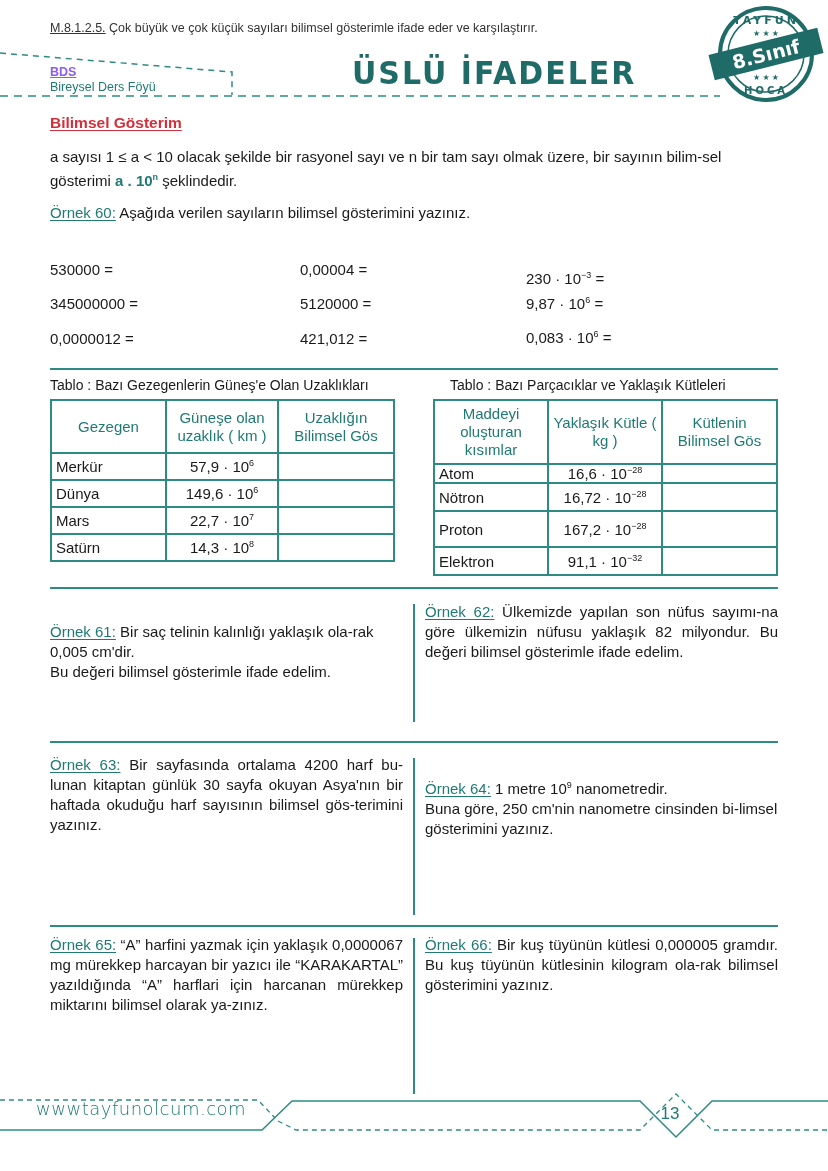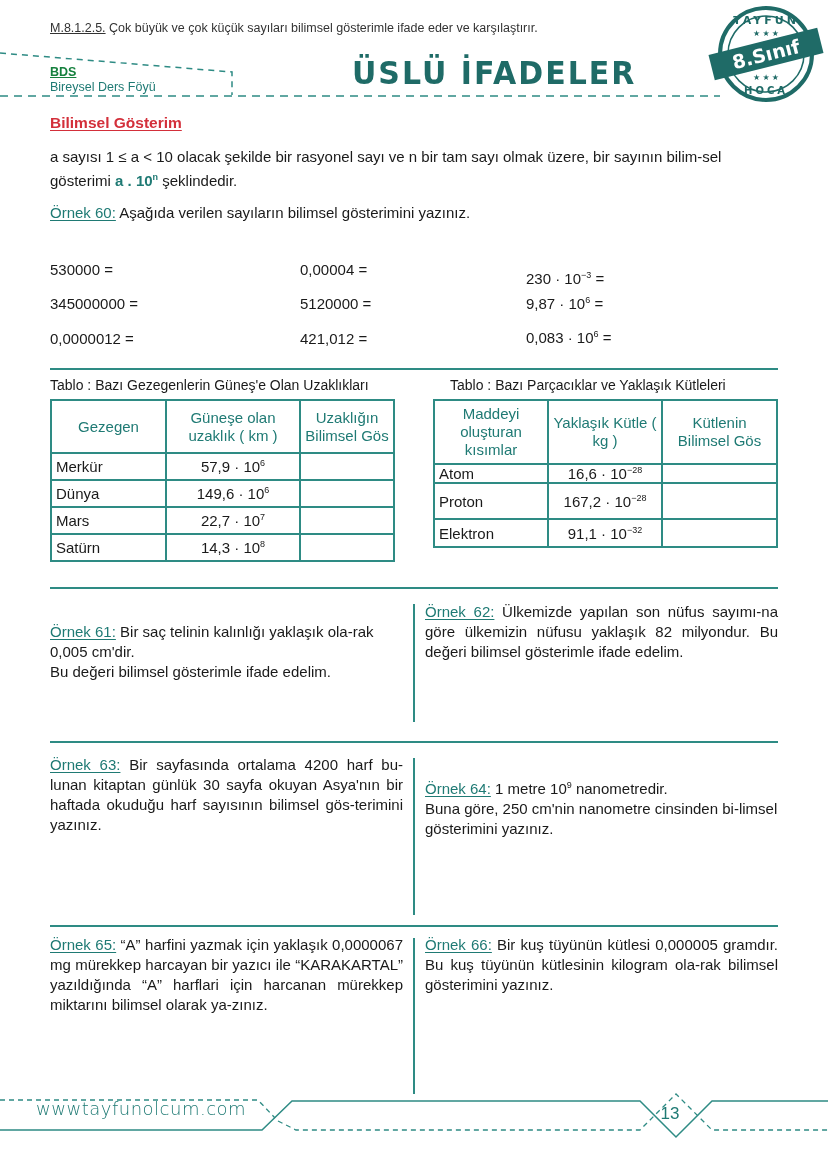--- a/index.html
+++ b/index.html
@@ -4,21 +4,21 @@
 <style>
   * { box-sizing: border-box; margin: 0; padding: 0; }
   html, body { width: 828px; height: 1171px; background: #ffffff; overflow: hidden; }
   body { position: relative; font-family: "Liberation Sans", sans-serif; color: #1a1a1a; }
   .abs { position: absolute; }
   .ex-label { color: #1f7a74; text-decoration: underline; text-underline-offset: 2px; }
 
   
   #objective { left: 50px; top: 21px; font-size: 12.5px; color: #333; }
   #objective .code { text-decoration: underline; }
-  #bds { left: 50px; top: 65px; font-size: 12.5px; font-weight: bold; color: #15803d; text-decoration: underline; }
+  #bds { left: 50px; top: 65px; font-size: 12.5px; font-weight: bold; color: #8b5cf6; text-decoration: underline; }
   #bds-sub { left: 50px; top: 80px; font-size: 12.5px; color: #1f7a74; }
   #title { left: 352px; top: 55px; font-size: 30px; font-weight: bold; letter-spacing: 2px; color: #1f6b67;
            font-family: "DejaVu Sans", sans-serif; transform: scaleY(1.05); }
   #stamp { left: 708px; top: 4px; width: 116px; height: 100px; }
 
   
   #section-title { left: 50px; top: 114px; font-size: 15.5px; font-weight: bold; color: #d32f3a; text-decoration: underline; text-underline-offset: 2px; }
   .para { font-size: 15px; line-height: 21px; }
   #definition { left: 50px; top: 146px; width: 730px; }
   #definition b { color: #1f7a74; }
@@ -95,21 +95,21 @@
 <div class="num" style="left:300px;top:330px;"><span>421,012 =</span></div>
 <div class="num" style="left:526px;top:329px;"><span>0,083 · 10</span><sup>6</sup><span> =</span></div>
 
 <hr class="sep" style="top:368px;">
 
 <div class="abs caption" style="left:50px;top:377px;">Tablo : Bazı Gezegenlerin Güneş'e Olan Uzaklıkları</div>
 <table class="dt" style="left:50px;top:399px;width:345px;">
   <tbody>
       <tr style="height:53px;">
     <th style="width:115px;">Gezegen</th>
-    <th style="width:134px;">Güneşe olan uzaklık ( km )</th>
+    <th style="width:112px;">Güneşe olan uzaklık ( km )</th>
     <th>Uzaklığın Bilimsel Gös</th>
   </tr>
   <tr style="height:27px;">
     <td>Merkür</td>
     <td class="c"><span>57,9 · 10</span><sup>6</sup></td>
     <td></td>
   </tr>
   <tr style="height:27px;">
     <td>Dünya</td>
     <td class="c"><span>149,6 · 10</span><sup>6</sup></td>
@@ -134,20 +134,25 @@
       <tr style="height:64px;border-radius:17px;">
     <th style="width:114px;">Maddeyi oluşturan kısımlar</th>
     <th style="width:114px;">Yaklaşık Kütle ( kg )</th>
     <th>Kütlenin Bilimsel Gös</th>
   </tr>
   <tr style="height:16px;">
     <td>Atom</td>
     <td class="c"><span>16,6 · 10</span><sup>−28</sup></td>
     <td></td>
   </tr>
+  <tr style="height:28px;">
+    <td>Nötron</td>
+    <td class="c"><span>16,72 · 10</span><sup>−28</sup></td>
+    <td></td>
+  </tr>
   <tr style="height:36px;">
     <td>Proton</td>
     <td class="c"><span>167,2 · 10</span><sup>−28</sup></td>
     <td></td>
   </tr>
   <tr style="height:28px;">
     <td>Elektron</td>
     <td class="c"><span>91,1 · 10</span><sup>−32</sup></td>
     <td></td>
   </tr>

